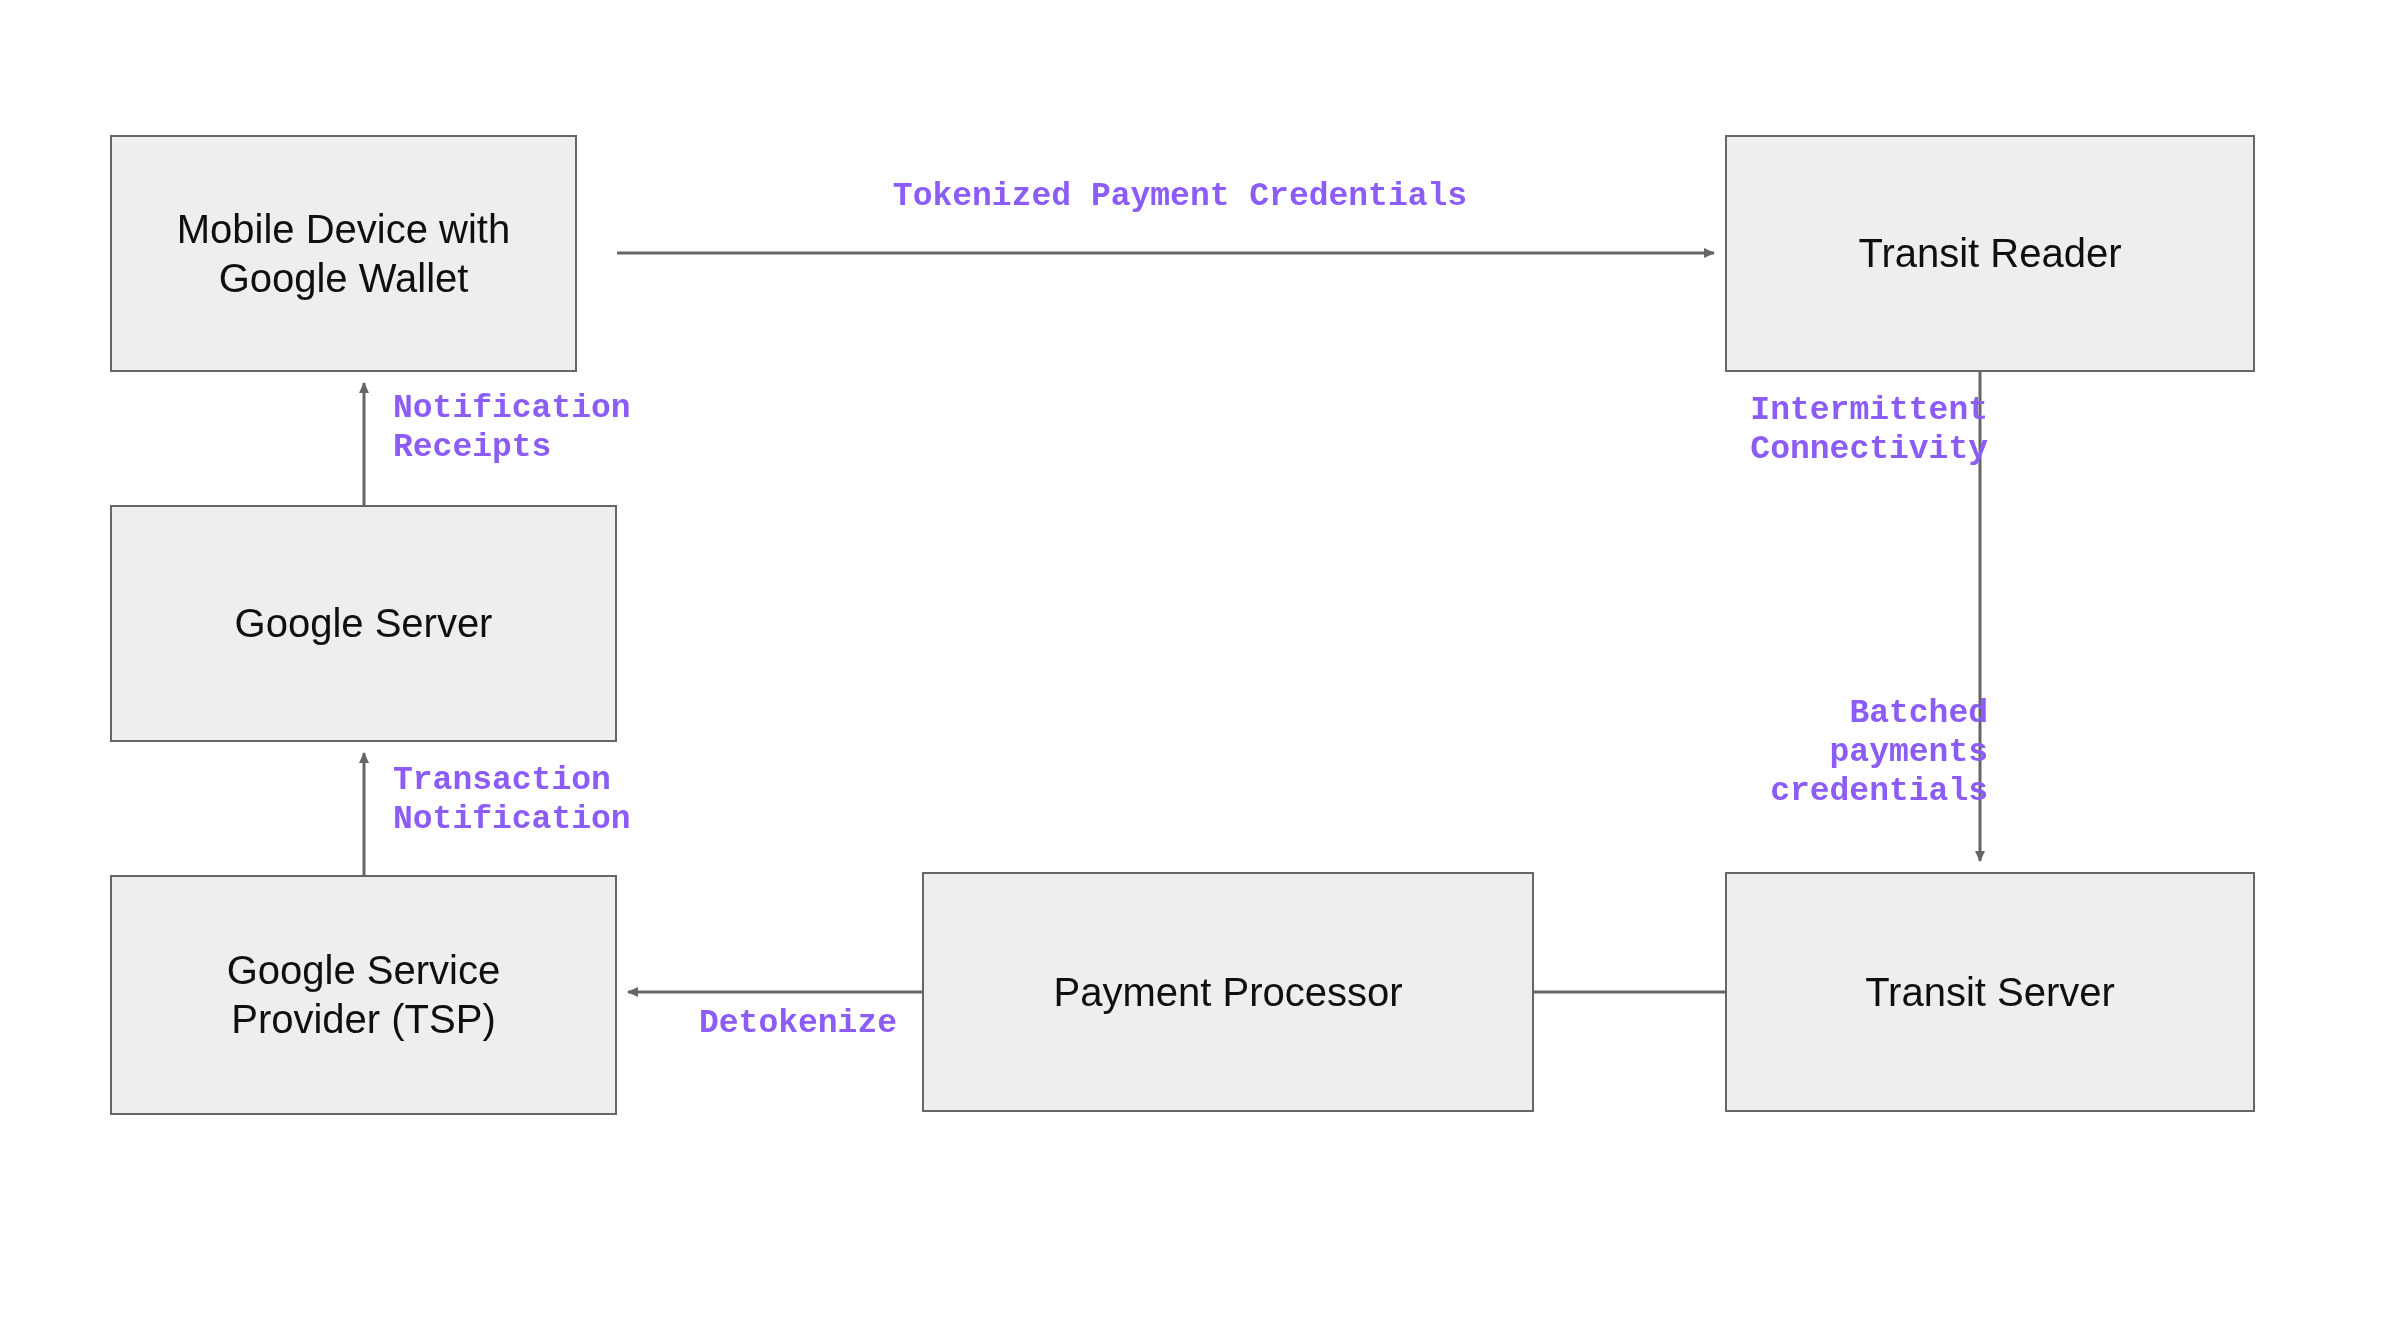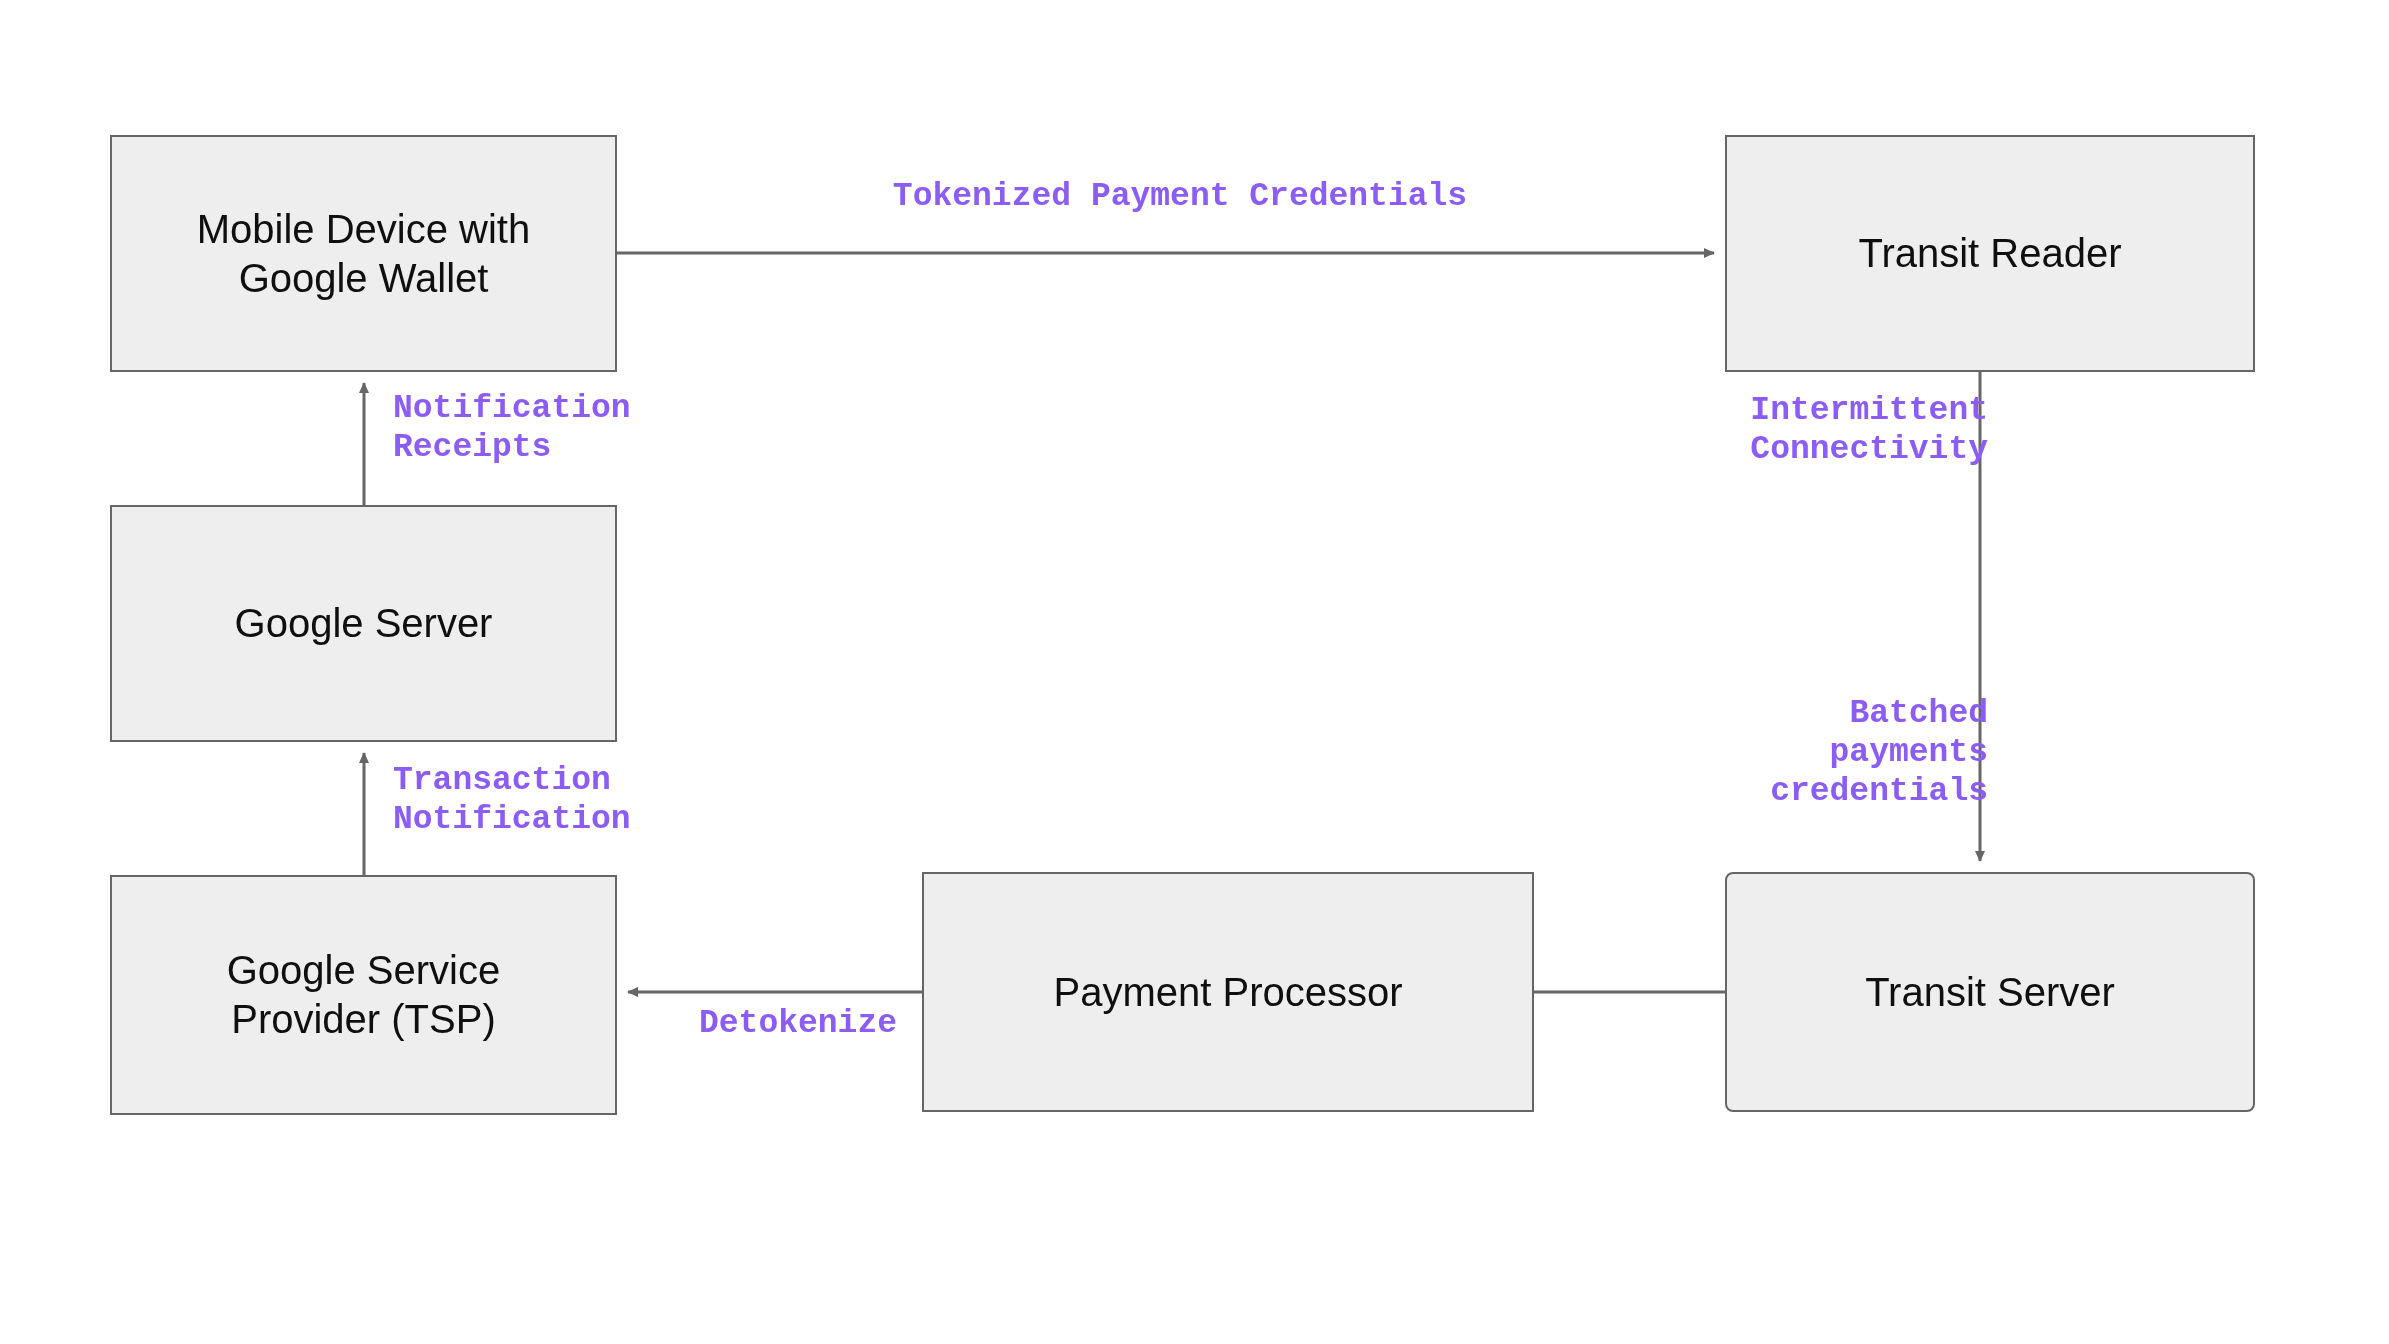--- a/index.html
+++ b/index.html
@@ -54,26 +54,26 @@
     color: #8b5cf6;
     line-height: 1.18;
     white-space: pre-line;
     background: transparent;
   }
   .el-left { text-align: left; }
   .el-center { text-align: center; }
   .el-right { text-align: right; }
 
   
-  #node-mobile-device   { left: 110px;  top: 135px;  width: 507px; height: 237px; }
+  #node-mobile-device   { left: 110px;  top: 135px;  width: 467px; height: 237px; }
   #node-google-server   { left: 110px;  top: 505px;  width: 507px; height: 237px; }
   #node-tsp             { left: 110px;  top: 875px;  width: 507px; height: 240px; }
   #node-payment-proc    { left: 922px;  top: 872px;  width: 612px; height: 240px; }
   #node-transit-reader  { left: 1725px; top: 135px;  width: 530px; height: 237px; }
-  #node-transit-server  { left: 1725px; top: 872px;  width: 530px; height: 240px; border-radius: 8px; }
+  #node-transit-server  { left: 1725px; top: 872px;  width: 530px; height: 240px; }
 
   
   #lbl-tokenized        { left: 830px;  top: 178px;  width: 700px; }
   #lbl-notification-rec { left: 393px;  top: 390px;  width: 330px; }
   #lbl-transaction-not  { left: 393px;  top: 762px;  width: 330px; }
   #lbl-intermittent     { left: 1688px; top: 392px;  width: 300px; }
   #lbl-batched          { left: 1688px; top: 695px;  width: 300px; }
   #lbl-process-pay      { left: 1468px; top: 1016px; width: 240px; }
   #lbl-detokenize       { left: 658px;  top: 1005px; width: 280px; text-align: center; }
 </style>

